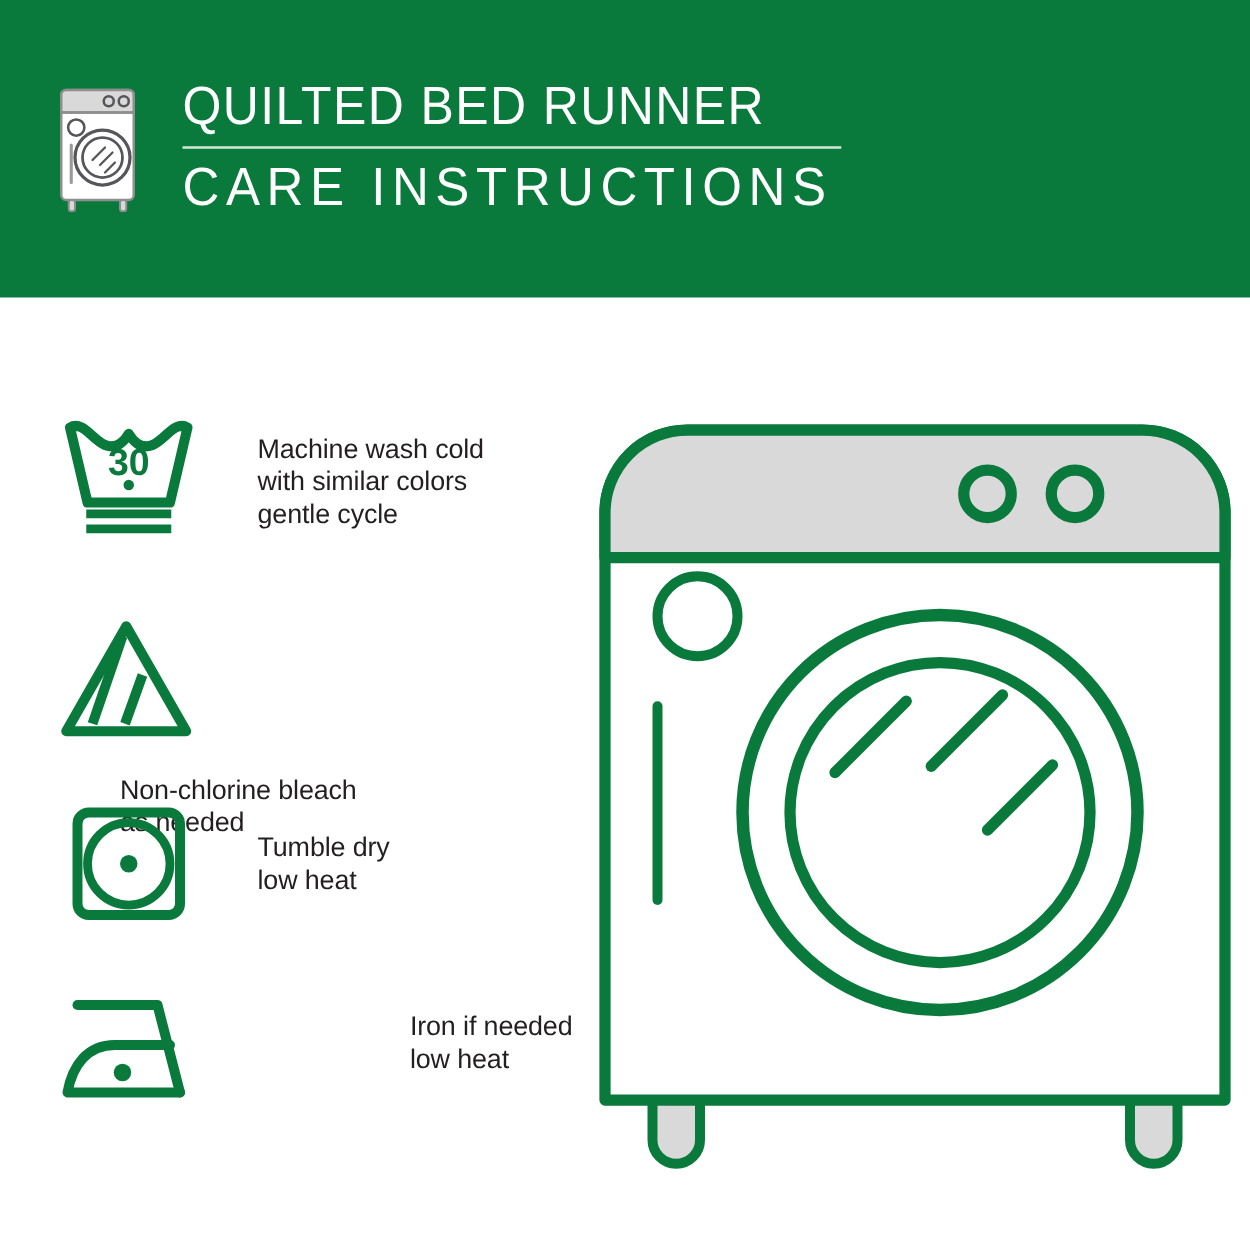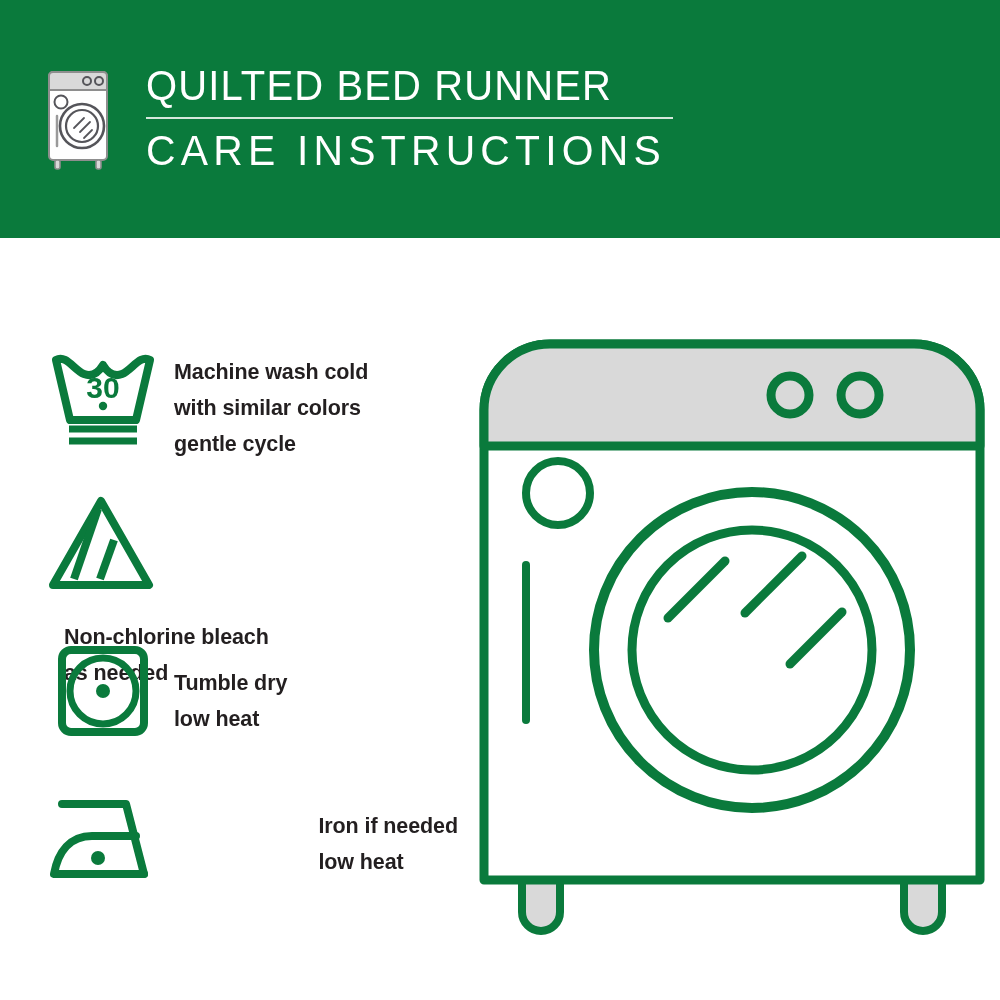--- a/index.html
+++ b/index.html
@@ -84,39 +84,38 @@
     width: 470px;
     height: 762px;
   }
   .care-row {
     position: absolute;
     left: 48px;
     display: flex;
     align-items: flex-start;
     width: 410px;
   }
-  .care-row.r0 { top: 110px; }
+  .care-row.r0 { top: 92px; align-items: center; }
   .care-row.r1 { top: 255px; flex-direction: column; }
   .care-row.r2 { top: 405px; }
   .care-row.r3 { top: 552px; justify-content: space-between; }
 
   .care-symbol {
     width: 110px;
     height: 104px;
     flex: 0 0 auto;
   }
   .care-label {
-    margin-left: 16px;
+    margin-left: 48px;
     color: #231f20;
     font-size: 21.5px;
-    line-height: 36px;
+    line-height: 26px;
     letter-spacing: -0.1px;
     white-space: pre-line;
     padding-top: 6px;
-    font-weight: bold;
   }
   .care-row.r1 .care-label { padding-top: 22px; }
   .care-row.r2 .care-label { padding-top: 22px; }
   .care-row.r3 .care-label { padding-top: 18px; }
 
   
   .machine-wrap {
     position: absolute;
     left: 470px;
     top: 300px;

